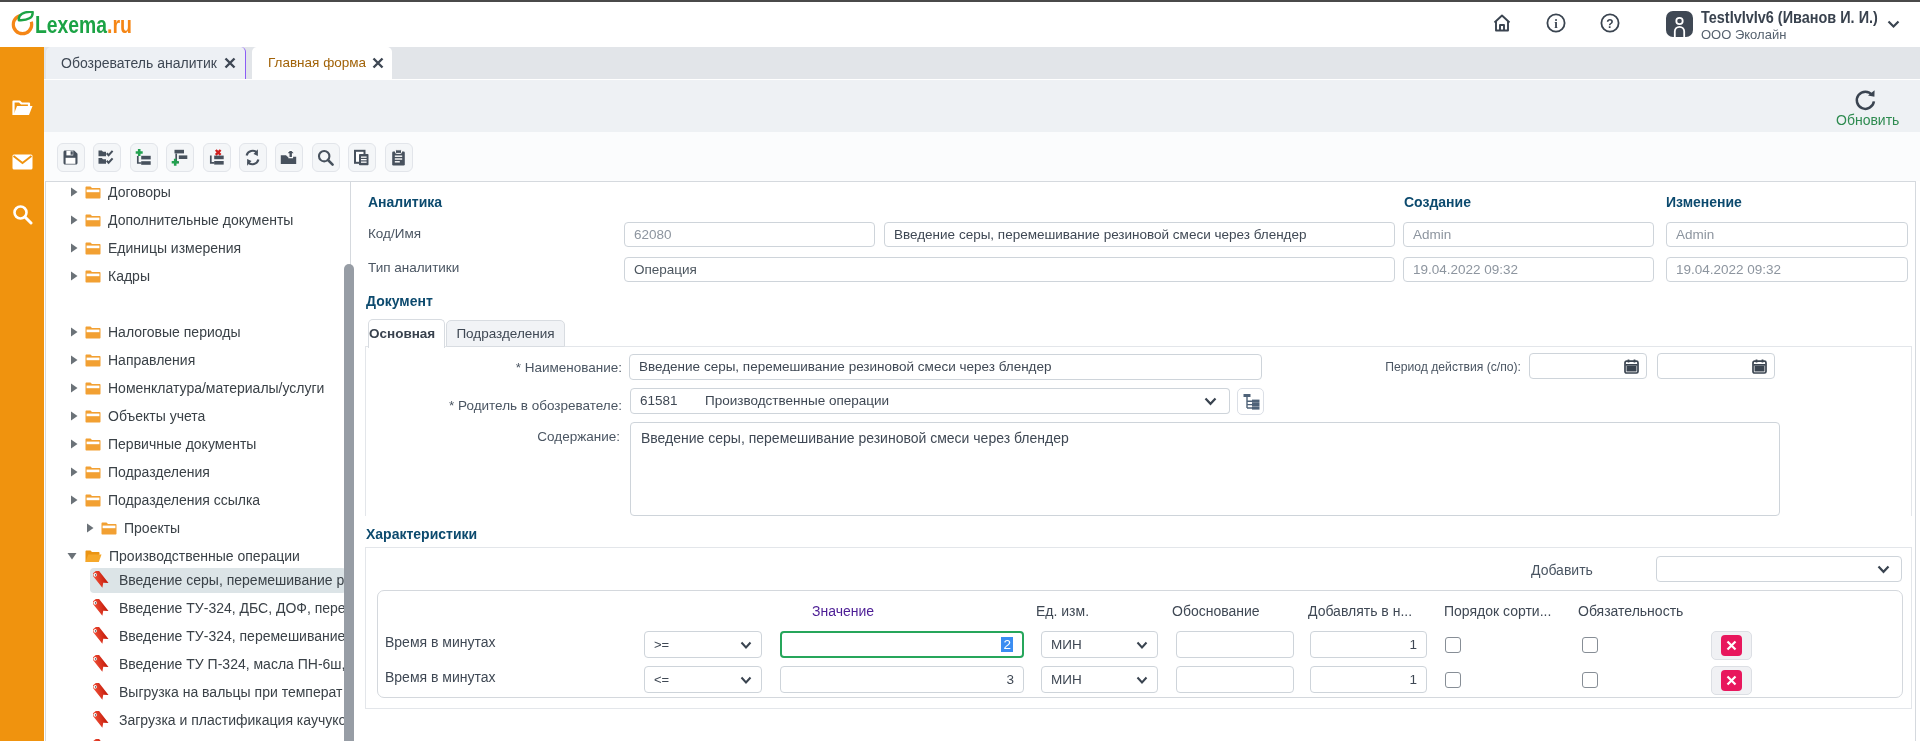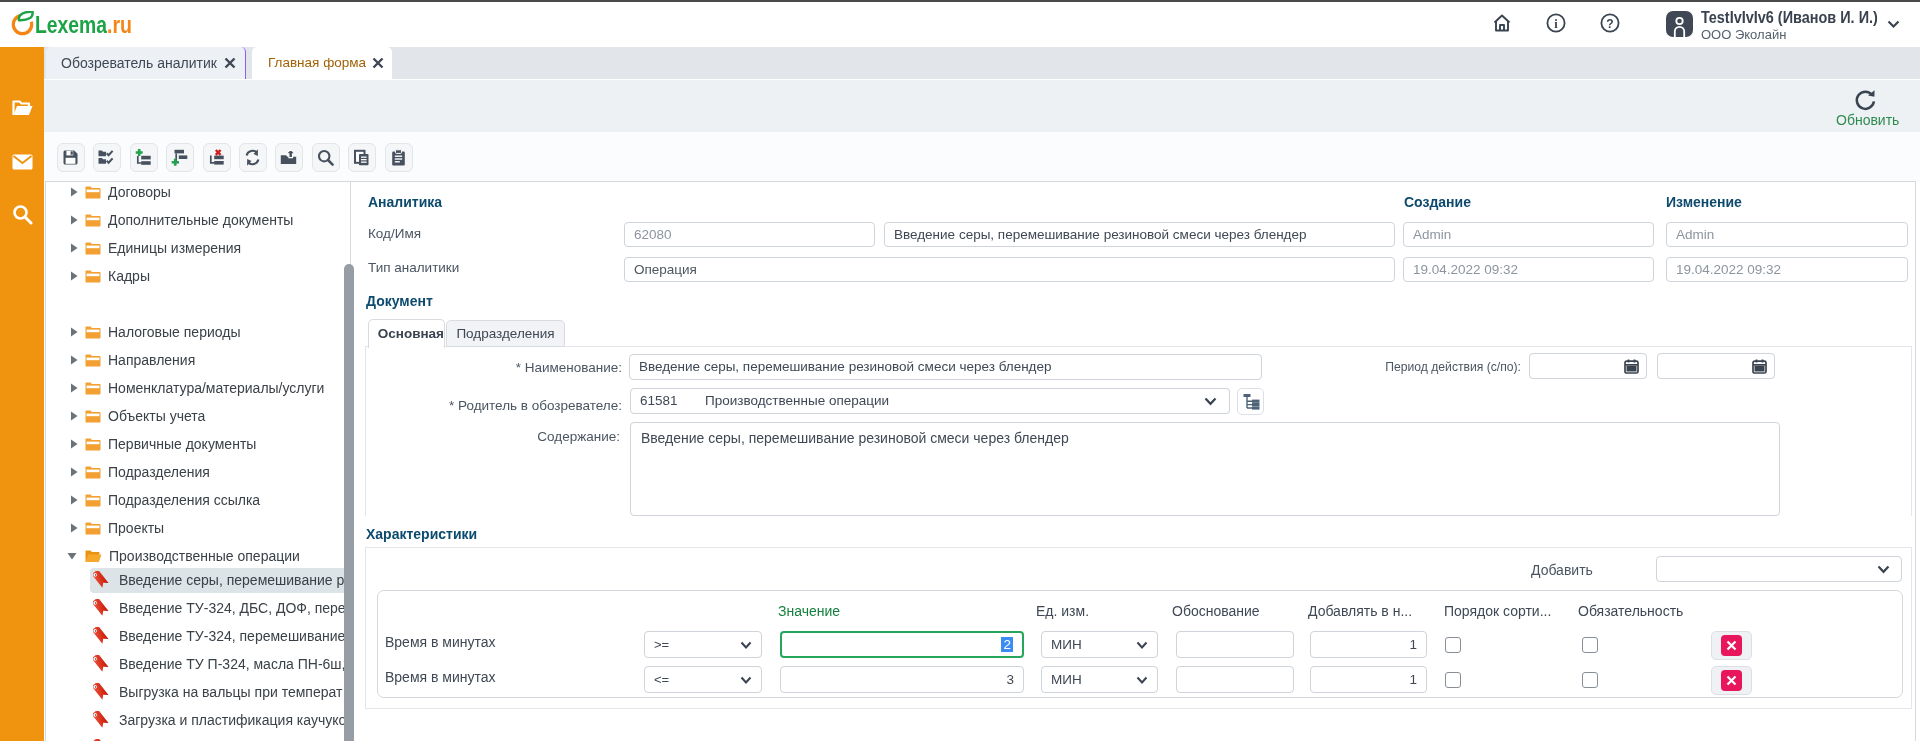--- a/index.html
+++ b/index.html
@@ -262,21 +262,21 @@
   <div class="treerow" style="left:0;top:306px;width:306px;">
         <svg style="position:absolute;left:25px;top:7px;" width="8" height="10" viewBox="0 0 8 10">
           <path d="M1 0.5 L7.5 5 L1 9.5 Z" fill="#6b7278"></path>
         </svg>
         <svg style="position:absolute;left:40px;top:6px;" width="16" height="13" viewBox="0 0 16 13">
           <path d="M0.5 1.5 C0.5 0.9 0.9 0.5 1.5 0.5 H5.5 L7 2 H14.5 C15.1 2 15.5 2.4 15.5 3 V11.5 C15.5 12.1 15.1 12.5 14.5 12.5 H1.5 C0.9 12.5 0.5 12.1 0.5 11.5 Z" fill="#f2a032"></path>
           <rect x="1.6" y="3.6" width="12.8" height="2.6" fill="#fff"></rect>
         </svg>
         <span style="position:absolute;left:63px;">Подразделения ссылка</span>
       </div>
-  <div class="treerow" style="left:0;top:334px;width:306px;">
+  <div class="treerow" style="left:16px;top:334px;width:306px;">
         <svg style="position:absolute;left:25px;top:7px;" width="8" height="10" viewBox="0 0 8 10">
           <path d="M1 0.5 L7.5 5 L1 9.5 Z" fill="#6b7278"></path>
         </svg>
         <svg style="position:absolute;left:40px;top:6px;" width="16" height="13" viewBox="0 0 16 13">
           <path d="M0.5 1.5 C0.5 0.9 0.9 0.5 1.5 0.5 H5.5 L7 2 H14.5 C15.1 2 15.5 2.4 15.5 3 V11.5 C15.5 12.1 15.1 12.5 14.5 12.5 H1.5 C0.9 12.5 0.5 12.1 0.5 11.5 Z" fill="#f2a032"></path>
           <rect x="1.6" y="3.6" width="12.8" height="2.6" fill="#fff"></rect>
         </svg>
         <span style="position:absolute;left:63px;">Проекты</span>
       </div>
   <div class="treerow" style="left:0;top:362px;width:306px;">
@@ -414,21 +414,21 @@
   <div class="inp" style="left:624px;top:257px;width:771px;height:25px;color:#4c565f;">Операция</div>
   <div class="abs bold14" style="left:1404px;top:194px;">Создание</div>
   <div class="inp ph" style="left:1403px;top:222px;width:251px;height:25px;">Admin</div>
   <div class="inp ph" style="left:1403px;top:257px;width:251px;height:25px;">19.04.2022 09:32</div>
   <div class="abs bold14" style="left:1666px;top:194px;">Изменение</div>
   <div class="inp ph" style="left:1666px;top:222px;width:242px;height:25px;">Admin</div>
   <div class="inp ph" style="left:1666px;top:257px;width:242px;height:25px;">19.04.2022 09:32</div>
   <div class="abs bold14" style="left:366px;top:293px;">Документ</div>
   <div class="abs" style="left:365px;top:346px;width:1547px;height:170px;border:1px solid #e3e6ea;border-bottom:none;"></div>
   <div class="abs" style="left:446px;top:320px;width:119px;height:27px;background:#f1f3f6;border:1px solid #d8dce1;border-radius:5px 5px 0 0;font-size:13.5px;color:#3f4854;text-align:center;line-height:26px;">Подразделения</div>
-  <div class="abs" style="left:368px;top:319px;width:77px;height:29px;background:#fff;border:1px solid #d8dce1;border-bottom:none;border-radius:5px 5px 0 0;font-size:13.5px;font-weight:bold;color:#39424e;text-align:right;line-height:28px;">Основная</div>
+  <div class="abs" style="left:368px;top:319px;width:77px;height:29px;background:#fff;border:1px solid #d8dce1;border-bottom:none;border-radius:5px 5px 0 0;font-size:13.5px;font-weight:bold;color:#39424e;text-align:left;line-height:28px;">Основная</div>
   <div class="abs lbl" style="left:420px;top:360px;width:202px;text-align:right;">* Наименование:</div>
   <div class="inp" style="left:629px;top:354px;width:633px;height:26px;line-height:24px;">Введение серы, перемешивание резиновой смеси через блендер</div>
   <div class="abs lbl" style="left:1320px;top:359px;width:201px;text-align:right;transform:scaleX(0.9);transform-origin:100% 50%;">Период действия (с/по):</div>
   <div class="inp" style="left:1529px;top:353px;width:118px;height:26px;">
       <svg style="position:absolute;right:7px;top:5px;" width="15" height="15" viewBox="0 0 15 15">
         <rect x="1" y="2.2" width="13" height="11.8" rx="1.6" fill="none" stroke="#3a4450" stroke-width="1.7"></rect>
         <path d="M1.5 5.8 H13.5" stroke="#3a4450" stroke-width="1.7"></path>
         <rect x="3.6" y="0.5" width="1.8" height="3" fill="#3a4450"></rect>
         <rect x="9.6" y="0.5" width="1.8" height="3" fill="#3a4450"></rect>
         <rect x="2.5" y="7" width="10" height="5.5" fill="#3a4450"></rect>
@@ -461,21 +461,21 @@
   <div class="abs" style="left:630px;top:422px;width:1150px;height:94px;background:#fff;border:1px solid #ced4da;border-radius:4px;font-size:14px;color:#3f4854;padding:7px 10px;">Введение серы, перемешивание резиновой смеси через блендер</div>
   <div class="abs bold14" style="left:366px;top:526px;">Характеристики</div>
   <div class="abs" style="left:365px;top:547px;width:1547px;height:162px;border:1px solid #e3e6ea;"></div>
   <div class="abs lbl" style="left:1531px;top:562px;font-size:14px;">Добавить</div>
   <div class="inp" style="left:1656px;top:556px;width:246px;height:26px;">
       <svg style="position:absolute;right:11px;top:8px;" width="13" height="9" viewBox="0 0 13 9">
         <path d="M1.5 1.5 L6.5 6.8 L11.5 1.5" fill="none" stroke="#3a4450" stroke-width="2.2"></path>
       </svg>
     </div>
   <div class="abs" style="left:377px;top:590px;width:1526px;height:108px;background:#fff;border:1px solid #d4d8dd;border-radius:7px;"></div>
-  <div class="abs" style="left:778px;top:603px;font-size:14px;color:#15803d;">Значение</div>
+  <div class="abs" style="left:812px;top:603px;font-size:14px;color:#4c1d95;">Значение</div>
   <div class="abs" style="left:1036px;top:603px;font-size:14px;color:#3f4854;">Ед. изм.</div>
   <div class="abs" style="left:1172px;top:603px;font-size:14px;color:#3f4854;">Обоснование</div>
   <div class="abs" style="left:1308px;top:603px;font-size:14px;color:#3f4854;">Добавлять в н...</div>
   <div class="abs" style="left:1444px;top:603px;font-size:14px;color:#3f4854;">Порядок сорти...</div>
   <div class="abs" style="left:1578px;top:603px;font-size:14px;color:#3f4854;">Обязательность</div>
   <div class="abs" style="left:385px;top:634px;font-size:14px;color:#3f4854;">Время в минутах</div>
   <div class="inp" style="left:644px;top:631px;width:118px;height:27px;line-height:25px;font-size:13px;">&gt;=<svg style="position:absolute;right:9px;top:9px;" width="12" height="9" viewBox="0 0 12 9">
         <path d="M1.5 1.5 L6 6.5 L10.5 1.5" fill="none" stroke="#3a4450" stroke-width="2"></path>
       </svg></div>
   <div class="inp" style="left:780px;top:631px;width:244px;height:27px;line-height:25px;text-align:right;border:2px solid #26a65b;line-height:23px;"><span style="background:#3b8df2;color:#fff;padding:0 2px;">2</span></div>

